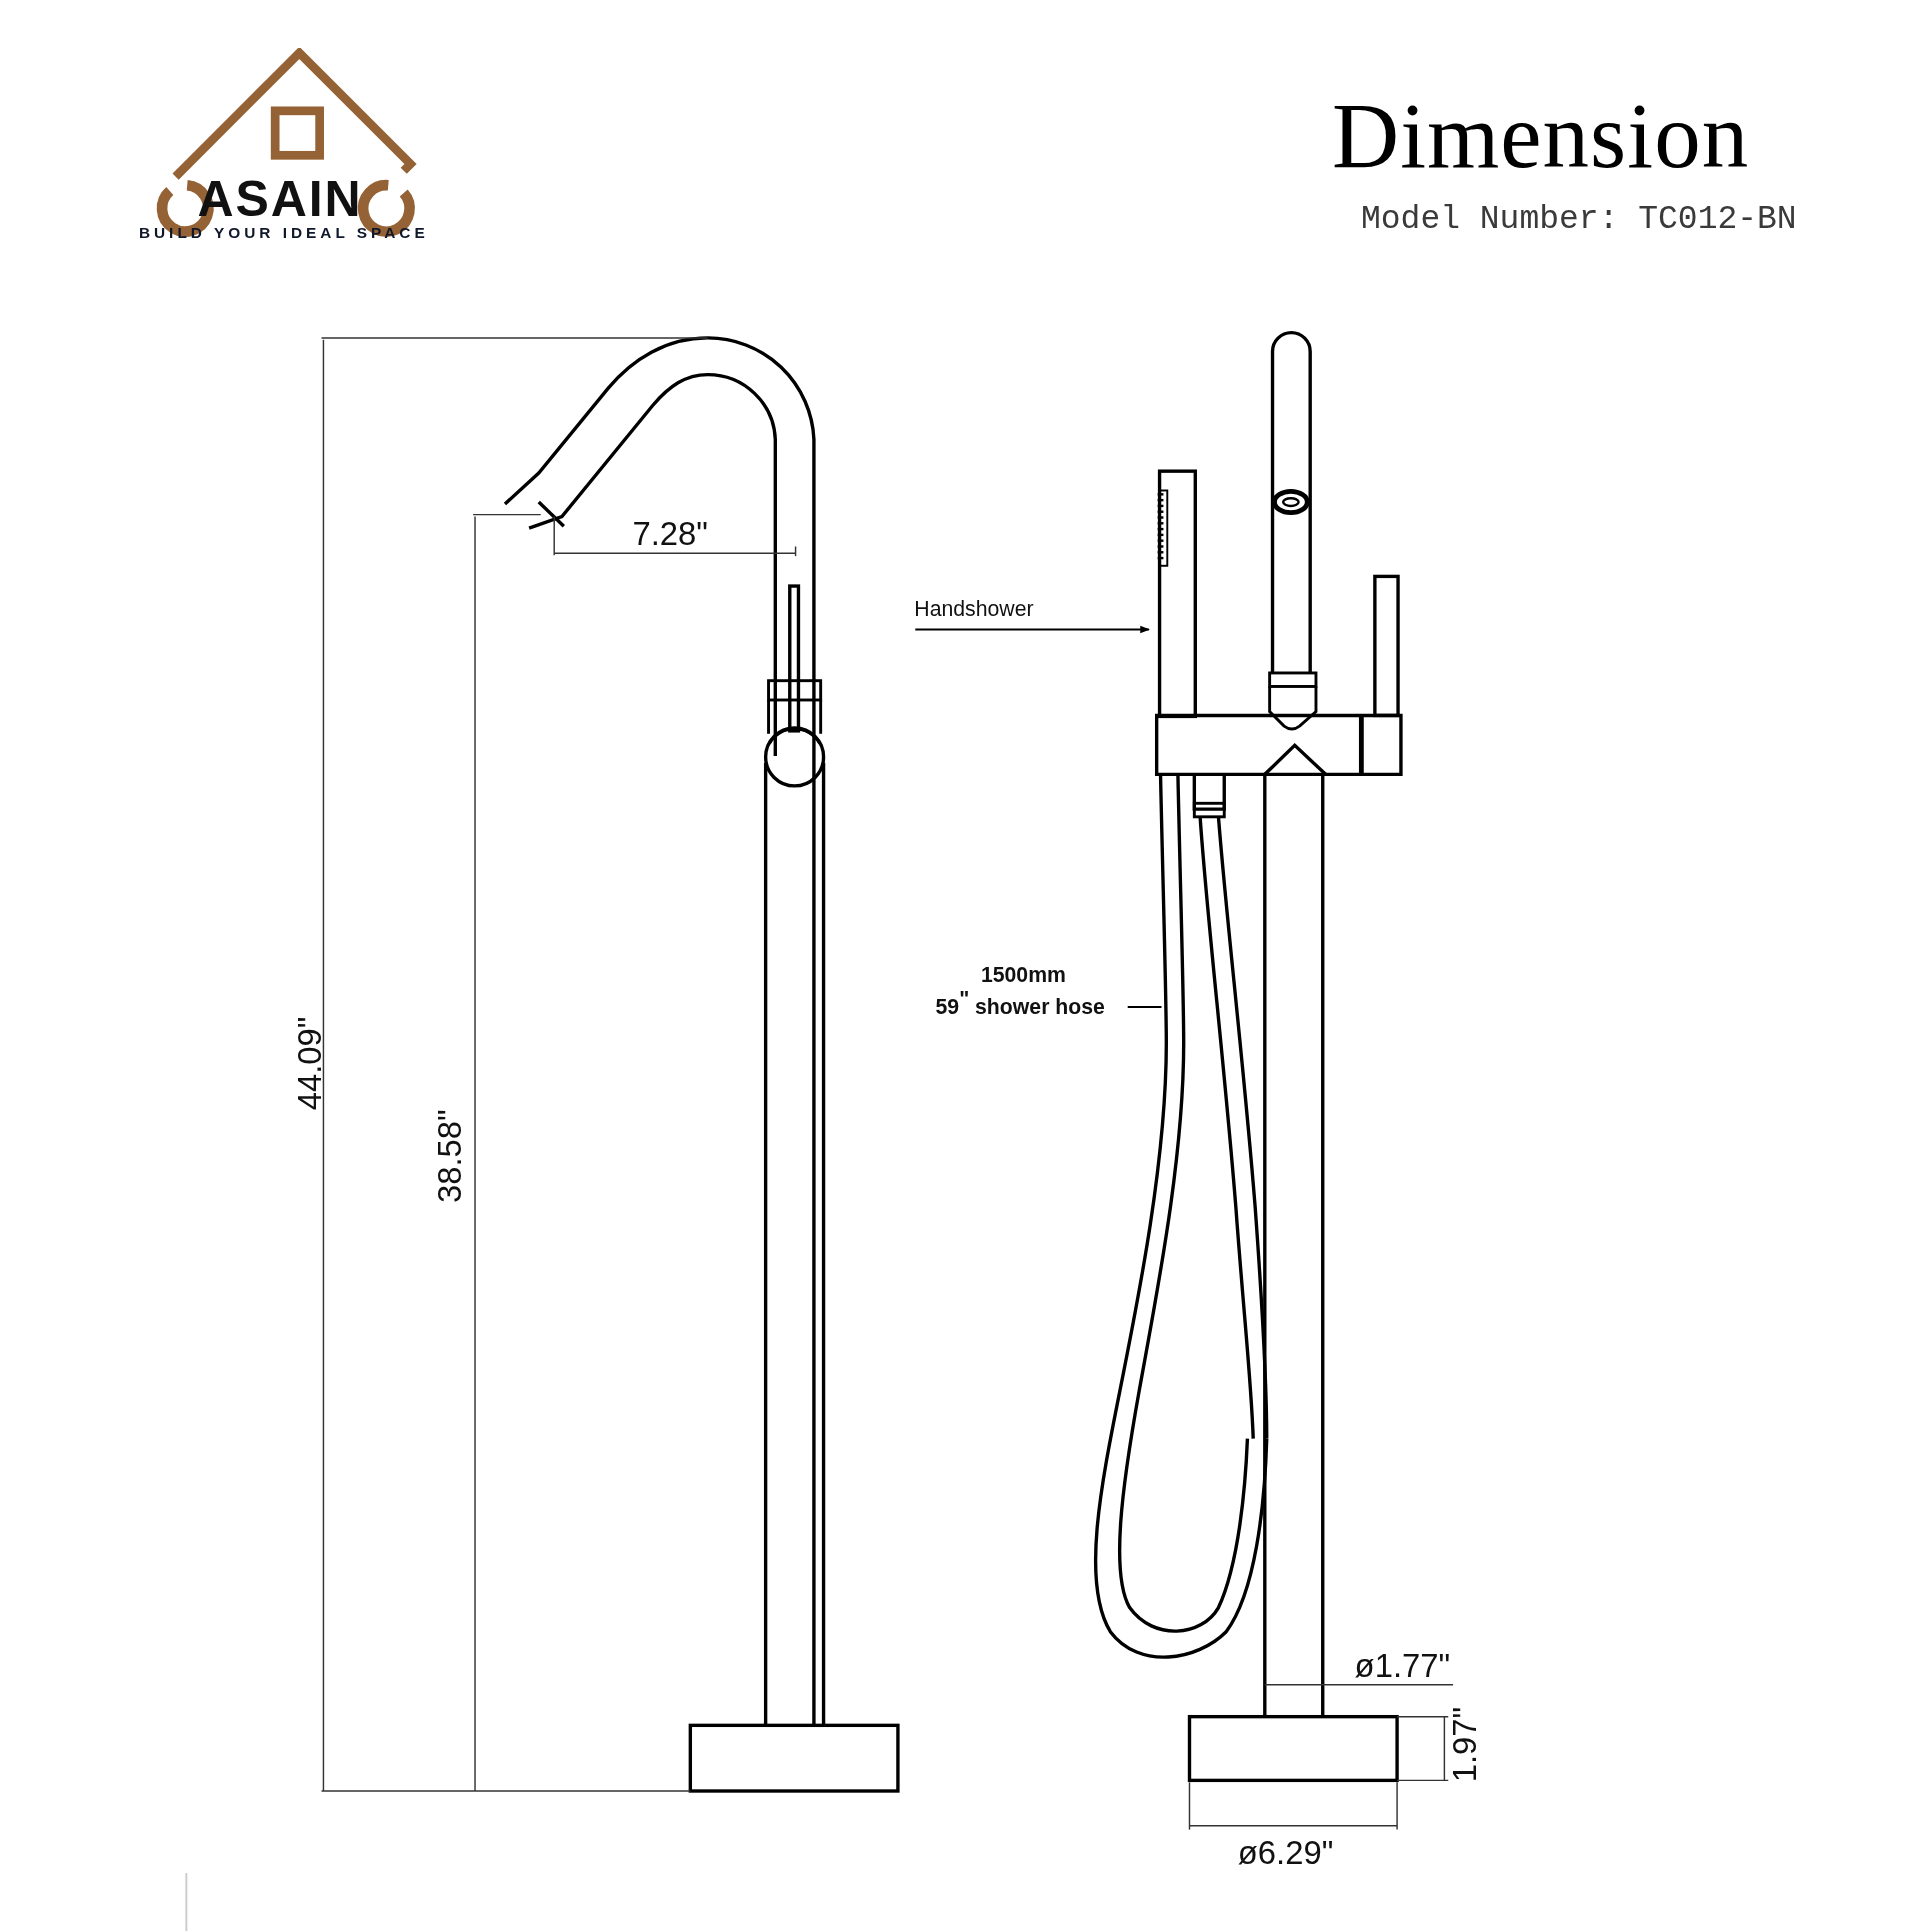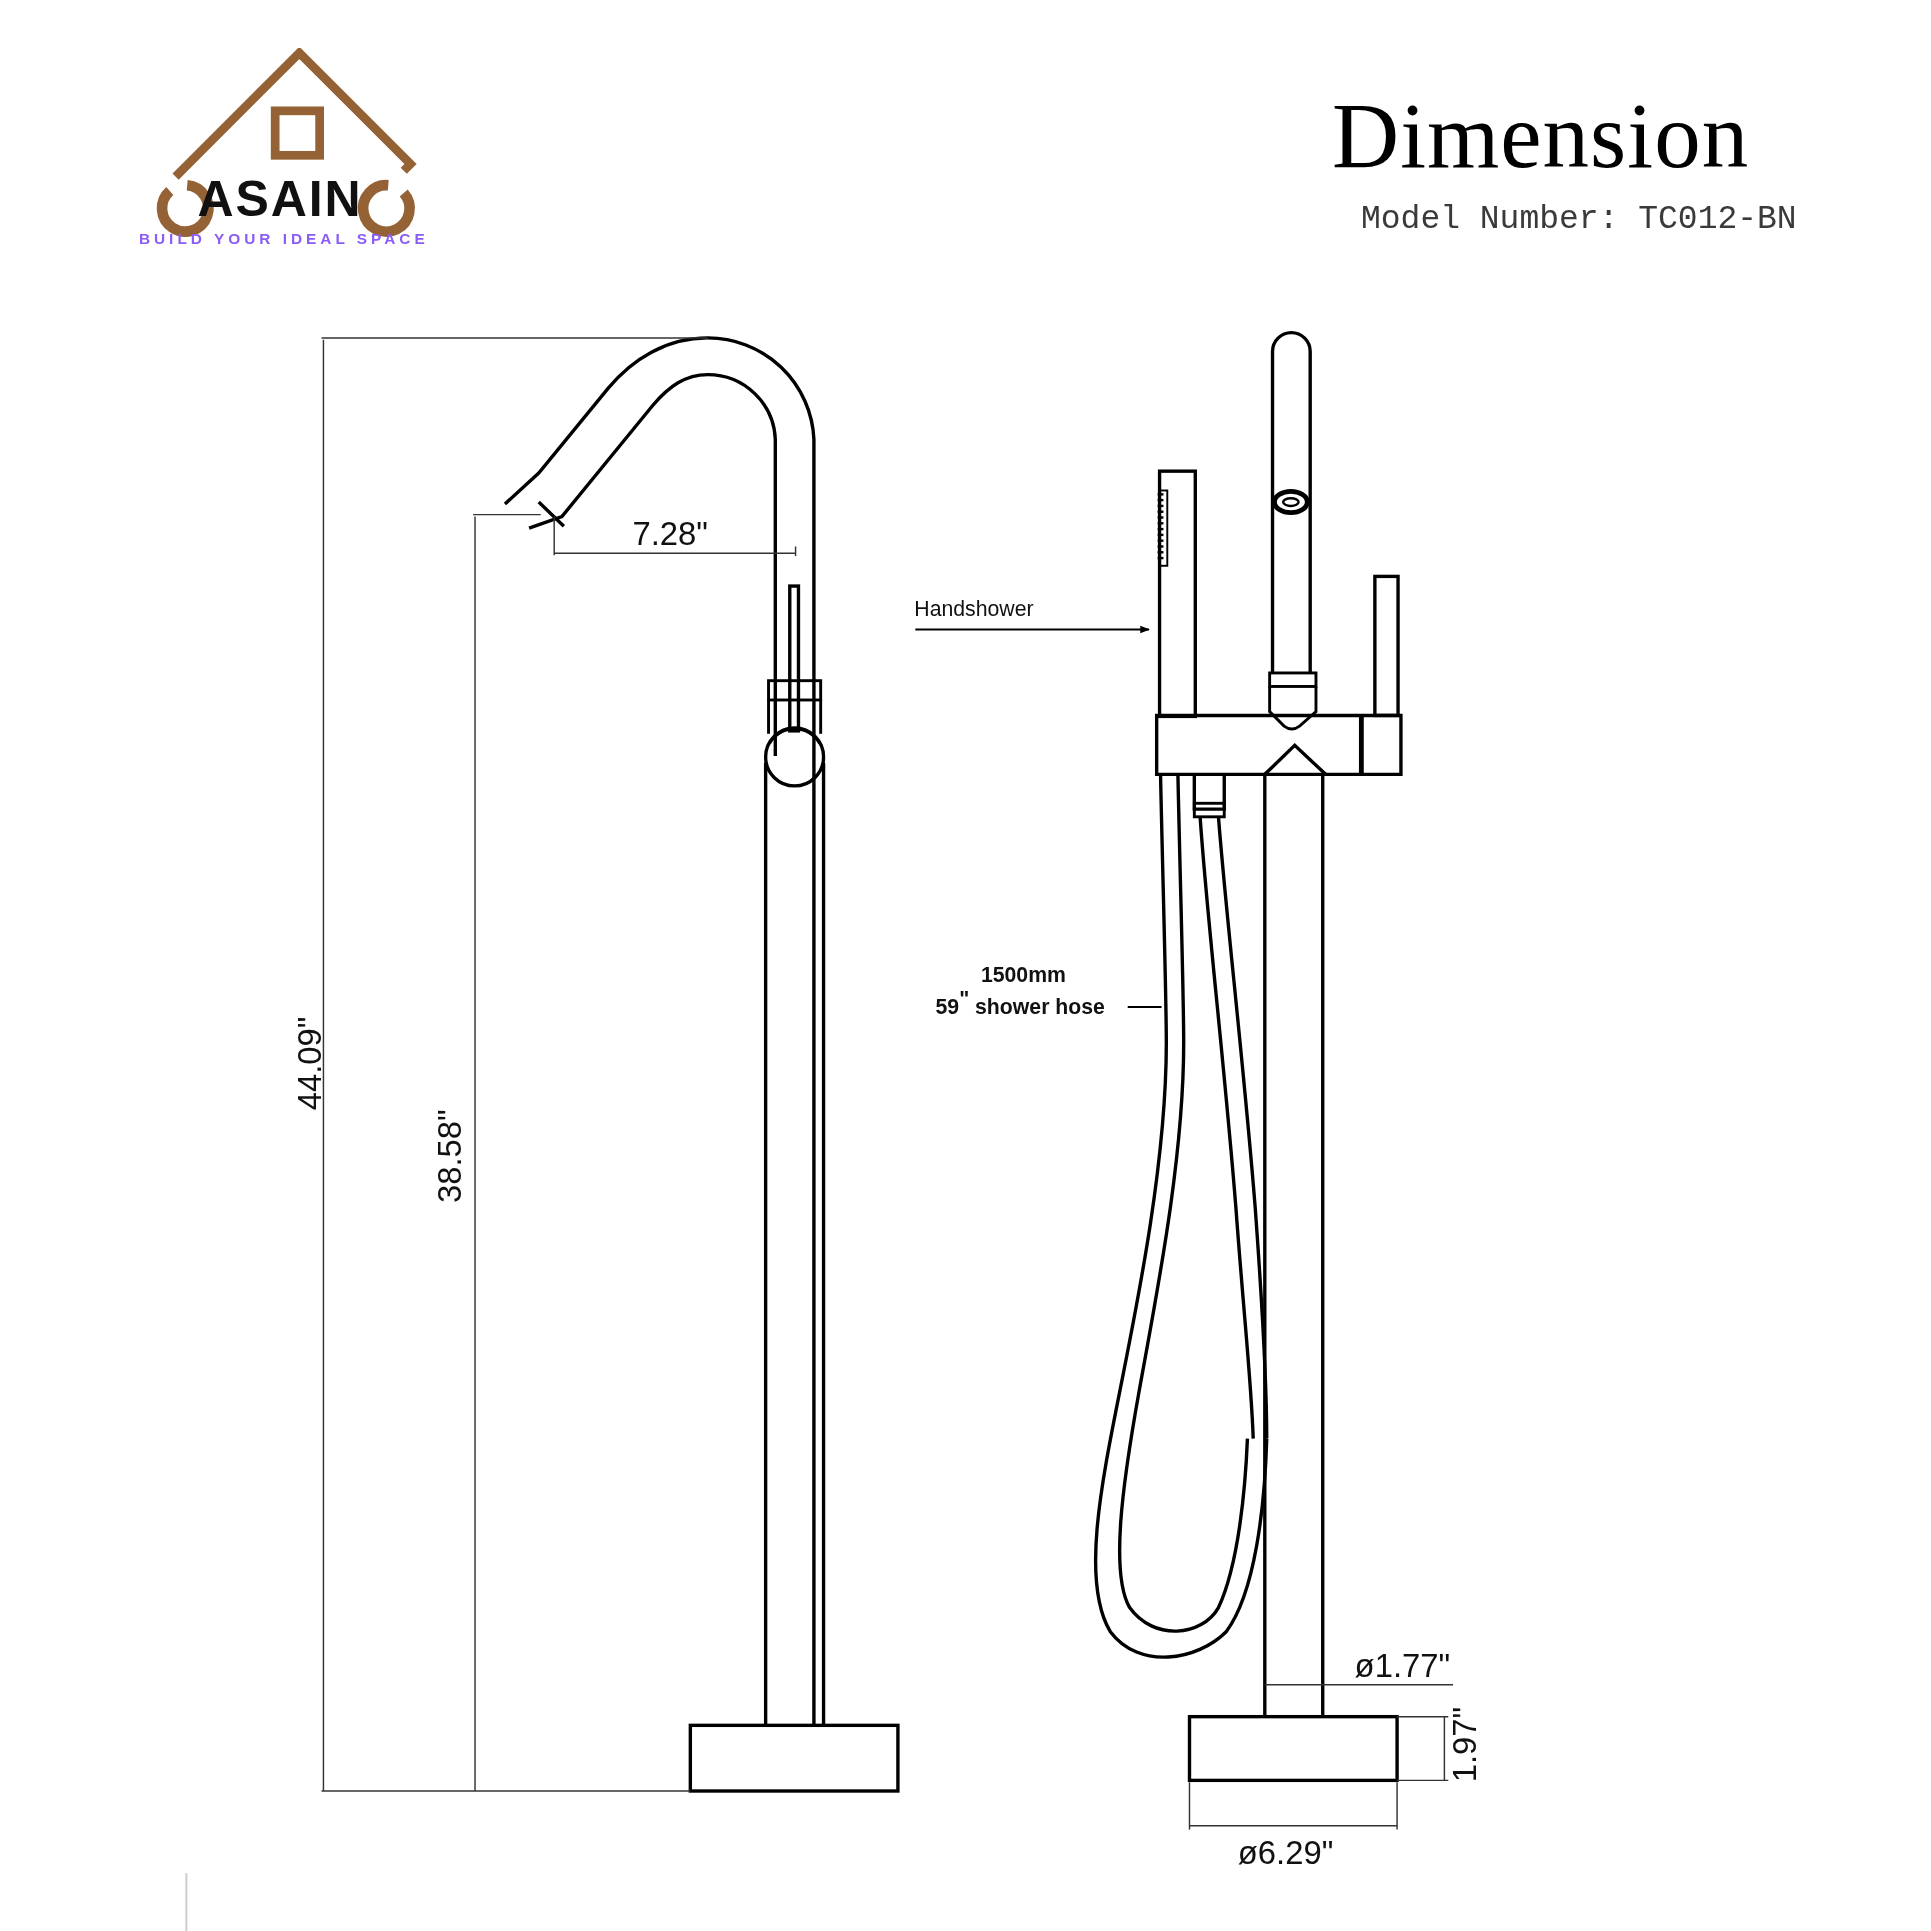--- a/index.html
+++ b/index.html
@@ -1,20 +1,20 @@
 <!DOCTYPE html>
 <html><head>
 <meta charset="utf-8">
 <style>
   html, body { margin: 0; padding: 0; background: #ffffff; }
   body { width: 1931px; height: 1931px; position: relative; overflow: hidden; font-family: "Liberation Sans", sans-serif; }
   .canvas { position: absolute; left: 0; top: 0; width: 1931px; height: 1931px; }
   .logo { position: absolute; left: 135px; top: 48px; width: 290px; height: 203px; }
   .logo-word { position: absolute; left: 0; top: 126px; width: 290px; text-align: center; font-family: "Liberation Sans", sans-serif; font-weight: 700; font-size: 50px; letter-spacing: 1.9px; color: #111111; line-height: 1; }
-  .logo-tag { position: absolute; left: 3.9px; top: 182px; width: 290px; font-family: "Liberation Sans", sans-serif; font-weight: 700; font-size: 15.4px; letter-spacing: 4px; color: #8b5cf6; white-space: nowrap; }
+  .logo-tag { position: absolute; left: 3.9px; top: 176px; width: 290px; font-family: "Liberation Sans", sans-serif; font-weight: 700; font-size: 15.4px; letter-spacing: 4px; color: #0f172a; white-space: nowrap; }
   .title { position: absolute; left: 1332px; top: 89px; font-family: Liberation Serif, serif; font-size: 93px; color: #000000; line-height: 1; letter-spacing: 1px; }
   .subtitle { position: absolute; left: 1361px; top: 203px; font-family: Liberation Mono, monospace; font-size: 33px; color: #3a3a3a; line-height: 1; }
   .lbl { font-family: "Liberation Sans", sans-serif; fill: #111111; }
 </style>
 </head>
 <body>
 
 <div class="logo">
   <svg width="290" height="203" viewBox="0 0 300 210" style="position:absolute;left:0;top:0;">
 

